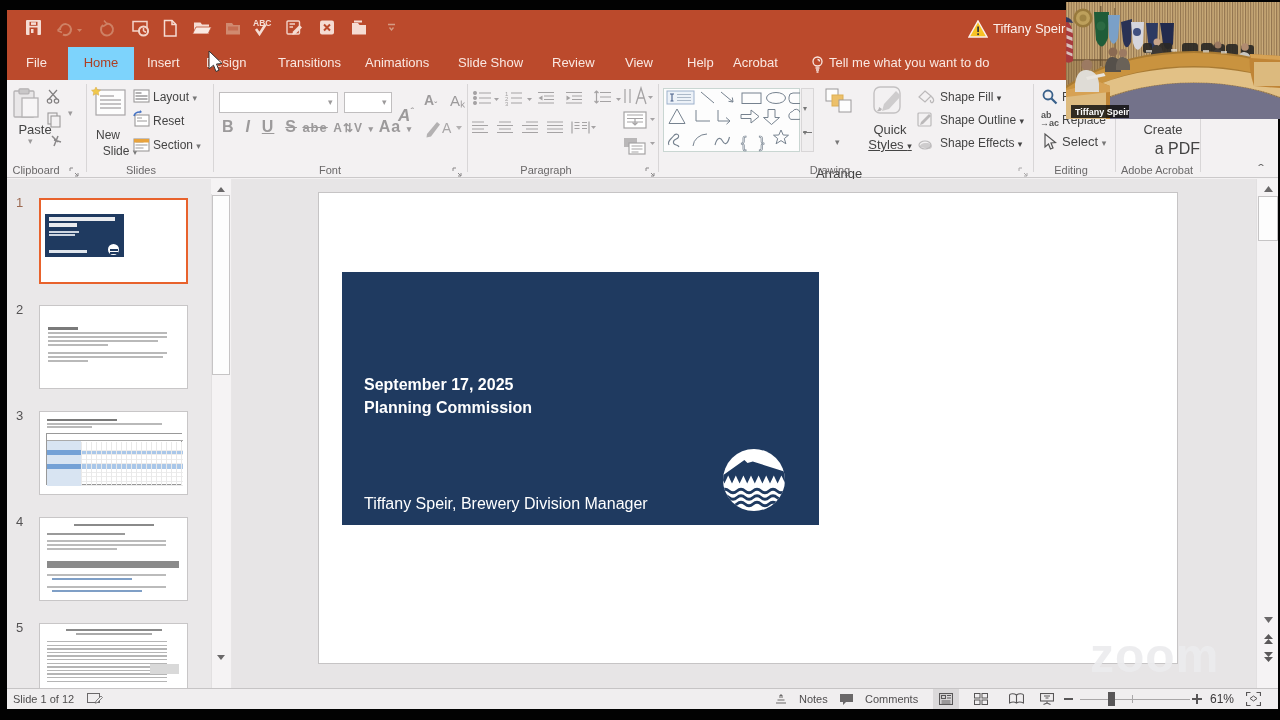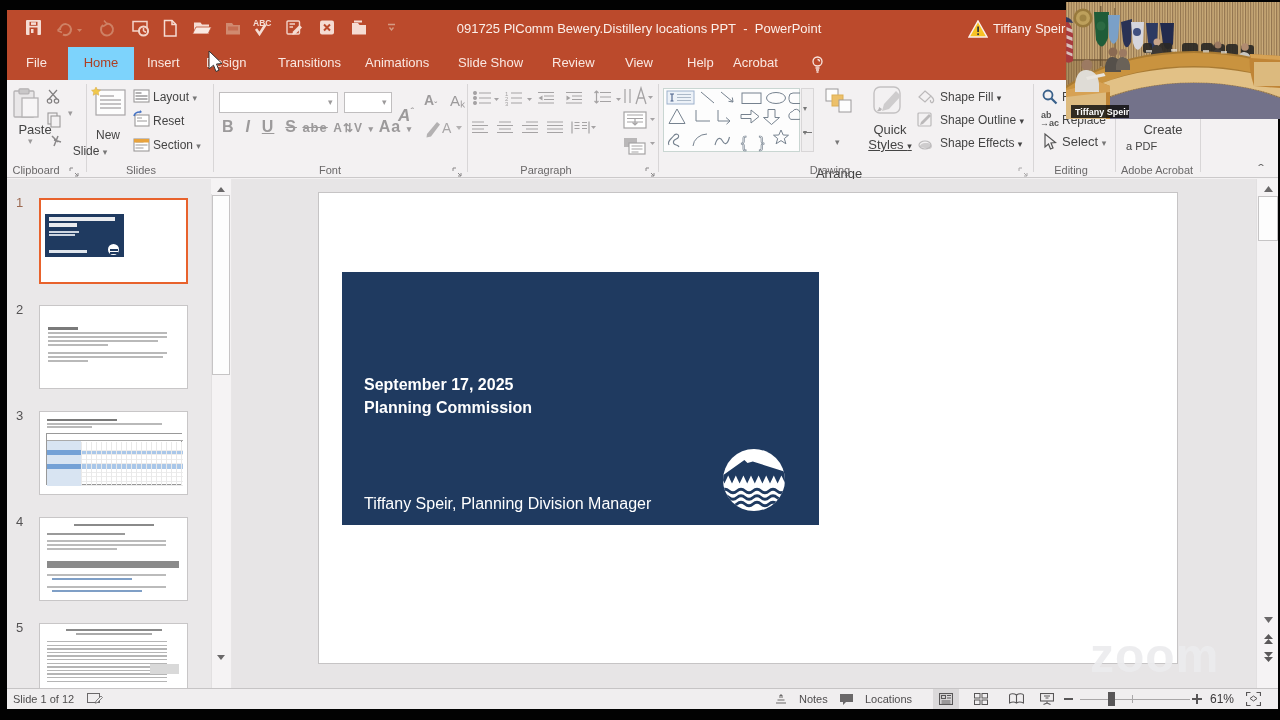--- a/index.html
+++ b/index.html
@@ -77,21 +77,20 @@
       <g>
         <rect x="313" y="2.5" width="14" height="14" rx="2" fill="#F5DCD3"></rect>
         <path d="M317 6.5 l6 6 M323 6.5 l-6 6" stroke="#BB4A2C" stroke-width="2"></path>
       </g>
       <g fill="#F5DCD3">
         <path d="M345 5 l6 0 1.5 2 6.5 0 0 9.5 -14 0 z"></path>
         <rect x="347" y="2.5" width="8" height="2"></rect>
       </g>
       <path d="M381 6.5 h7 M382.5 9.5 l2 2.5 2 -2.5" stroke="#D59B84" stroke-width="1.3" fill="none"></path>
     </svg>
-    <div class="abs" style="left:104px;top:0;width:1056px;height:37px;text-align:center;line-height:37px;font-size:13px;color:#FBEFEA;">091725 PlComm Bewery.Distillery locations PPT&nbsp;&nbsp;-&nbsp;&nbsp;PowerPoint</div>
     <svg class="abs" style="left:961px;top:10px" width="20" height="18" viewBox="0 0 20 18">
       <path d="M10 1 L19 17 L1 17 Z" fill="#F7C325" stroke="#FBEFEA" stroke-width="1.5"></path>
       <rect x="9.2" y="6.5" width="1.8" height="5.5" fill="#3a3a3a"></rect>
       <rect x="9.2" y="13.3" width="1.8" height="1.8" fill="#3a3a3a"></rect>
     </svg>
     <div class="abs" style="left:986px;top:0;height:37px;line-height:37px;font-size:13px;color:#FBEFEA;">Tiffany Speir</div>
   </div>
   <div id="tabrow">
     <div class="tab" style="left:19px;">File</div>
     <div id="hometab">Home</div>
@@ -104,20 +103,21 @@
     <div class="tab" style="left:618px;">View</div>
     <div class="tab" style="left:680px;">Help</div>
     <div class="tab" style="left:726px;">Acrobat</div>
     <svg class="abs" style="left:803px;top:8px" width="15" height="19" viewBox="0 0 15 19">
       <g stroke="#FAE8E2" stroke-width="1.3" fill="none">
         <circle cx="7.5" cy="6.5" r="4.5"></circle>
         <path d="M5.5 13 h4 M6 15 h3 M6.5 17 h2"></path>
         <path d="M7.5 4.5 a2 2 0 0 1 2 2"></path>
       </g>
     </svg>
+    <div class="tab" style="left:822px;">Tell me what you want to do</div>
     <svg class="abs" style="left:200px;top:3px" width="17" height="26" viewBox="0 0 17 26">
       <path d="M2 1 L2 19 L6.5 15.2 L9 21.5 L12 20.2 L9.5 14 L15 13.5 Z" fill="#fff" stroke="#333" stroke-width="1"></path>
     </svg>
   </div>
   <div id="ribbon">
 
     <svg class="abs" style="left:10px;top:8px" width="34" height="30" viewBox="0 0 34 30">
       <g stroke="#B5B3B4" stroke-width="1.3" fill="#E9E7E8">
         <rect x="4" y="3" width="20" height="26" rx="1"></rect>
         <rect x="9" y="0.8" width="10" height="5" rx="1" fill="#C9C7C8"></rect>
@@ -146,21 +146,21 @@
         </g>
       </svg>
     <div class="gsep" style="left:86px;"></div>
 
     <svg class="abs" style="left:91px;top:6px" width="36" height="32" viewBox="0 0 36 32">
       <rect x="5" y="4" width="29" height="25" fill="#FDFDFD" stroke="#A8A6A7" stroke-width="1.2"></rect>
       <path d="M9 10 h14 M9 14 h21 M9 18 h21 M9 22 h21" stroke="#C5C3C4" stroke-width="1.8"></path>
       <path d="M5 1 l1.4 2.8 3.1 0.4 -2.2 2.1 0.5 3 -2.8 -1.5 -2.8 1.5 0.5 -3 -2.2 -2.1 3.1 -0.4 z" fill="#F0C84C" stroke="#D8A93C" stroke-width="0.5"></path>
     </svg>
     <div class="abs btntxt" style="left:78px;top:48px;width:60px;text-align:center;">New</div>
-    <div class="abs btntxt" style="left:60px;top:64px;width:60px;text-align:center;">Slide <span style="font-size:9px;color:#777">▾</span></div>
+    <div class="abs btntxt" style="left:90px;top:64px;width:60px;text-align:center;">Slide <span style="font-size:9px;color:#777">▾</span></div>
     <div class="glabel" style="left:81px;">Slides</div>
     <svg class="abs" style="left:133px;top:9px" width="17" height="64" viewBox="0 0 17 64">
       <g stroke="#9b999a" stroke-width="1.1" fill="#fff">
         <rect x="1" y="1" width="15" height="12"></rect>
           <path d="M2.5 4 h6 M2.5 7 h12 M2.5 10 h12" stroke-width="1.3"></path>
       </g>
       <g stroke="#9b999a" stroke-width="1.1" fill="#fff">
         <rect x="2" y="26" width="14" height="11"></rect>
           <path d="M4 29 h5 M4 32 h10" stroke-width="1.2"></path>
         <path d="M1 27 a6 5 0 0 1 6 -4" stroke="#4472C4" stroke-width="1.6" fill="none"></path>
@@ -354,21 +354,21 @@
       </g>
       <path d="M5 46 l0 13 3.5 -3 2 5 2.5 -1 -2 -5 4.5 -0.5 z" fill="none" stroke="#555" stroke-width="1.2"></path>
     </svg>
     <div class="abs btntxt" style="left:1062px;top:10px;">Find</div>
     <div class="abs btntxt" style="left:1062px;top:33px;">Replace</div>
     <div class="abs btntxt" style="left:1062px;top:54px;font-size:13px;">Select <span style="font-size:9px;color:#777">▾</span></div>
     <div class="glabel" style="left:1011px;">Editing</div>
     <div class="gsep" style="left:1115px;"></div>
 
     <div class="abs btntxt" style="left:1126px;top:42px;width:74px;text-align:center;font-size:13px;">Create</div>
-    <div class="abs btntxt" style="left:1126px;top:60px;width:74px;text-align:left;font-size:11px;">a PDF</div>
+    <div class="abs btntxt" style="left:1126px;top:60px;width:74px;text-align:right;font-size:16px;">a PDF</div>
     <div class="glabel" style="left:1097px;">Adobe Acrobat</div>
     <div class="gsep" style="left:1200px;"></div>
     <div class="abs" style="left:1259px;top:83px;font-size:12px;color:#666;transform:scaleX(1.4);">ˆ</div>
   </div>
   <div id="content">
     <div id="thumbpanel">
       <div class="tnum" style="top:16px;color:#9c6a52;">1</div>
       <div class="thumb" style="top:19px;height:86px;border:2px solid #E8622C;">
         <div class="abs" style="left:4px;top:14px;width:79px;height:43px;background:#1F3A60;">
           <div class="abs" style="left:4px;top:3px;width:66px;height:4px;background:#fff;opacity:.9"></div>
@@ -436,21 +436,21 @@
       <div class="abs" style="left:204px;top:468px;width:20px;height:15px;text-align:center;"><svg width="8" height="6" style="margin-top:5px">
             <path d="M0 0 L4 5 L8 0 Z" fill="#6a6869"></path>
           </svg></div>
     </div>
 
     <div id="mainarea" class="abs" style="left:225px;top:0;width:1024px;height:509px;background:#E7E5E6;">
       <div class="abs" style="left:86px;top:13px;width:860px;height:472px;background:#fff;border:1px solid #C6C4C5;"></div>
       <div class="abs" style="left:110px;top:93px;width:477px;height:253px;background:#1F3A60;">
         <div class="abs" style="left:22px;top:104px;font-size:16px;font-weight:bold;color:#fff;">September 17, 2025</div>
         <div class="abs" style="left:22px;top:127px;font-size:16px;font-weight:bold;color:#fff;">Planning Commission</div>
-        <div class="abs" style="left:22px;top:223px;font-size:16px;color:#fff;">Tiffany Speir, Planning Division Manager</div>
+        <div class="abs" style="left:22px;top:223px;font-size:16px;color:#fff;">Tiffany Speir, Brewery Division Manager</div>
         <svg class="abs" style="left:381px;top:177px" width="62" height="62" viewBox="0 0 62 62">
           <defs>
               <clipPath id="logoclip">
                 <circle cx="31" cy="31" r="31"></circle>
               </clipPath>
             </defs>
           <circle cx="31" cy="31" r="31" fill="#fff"></circle>
           <g clip-path="url(#logoclip)">
             <path d="M -4 29 L 21.4 11 L 24.5 14 L 29.8 12.5 L 66 24 L 66.0 26.5 L 62.2 34.5 L 58.4 26.5 L 54.6 34.5 L 50.8 26.5 L 47.0 34.5 L 43.2 26.5 L 39.4 34.5 L 35.6 26.5 L 31.8 34.5 L 28.0 26.5 L 24.2 34.5 L 20.4 26.5 L 16.6 34.5 L 12.8 26.5 L 9.0 34.5 L 5.2 26.5 L 1.4 34.5 L -2.4 26.5 L -6.2 34.5 Z" fill="#1F3A60"></path>
             <g stroke="#1F3A60" stroke-width="2.9" fill="none">
@@ -485,21 +485,21 @@
       <path d="M9 8 l5 -5 1.5 1.5 -5 5 -2.2 0.7 z" fill="#F0EEEF" stroke="#6a6869" stroke-width="0.8"></path>
     </svg>
     <svg class="abs" style="left:767px;top:5px" width="14" height="11" viewBox="0 0 14 11">
         <path d="M2 9 h10 M3.5 6 h7 M5 3 h4" stroke="#6a6869" stroke-width="1.2"></path>
         <path d="M7 0 l2 2 h-4 z" fill="#6a6869"></path>
       </svg>
     <div class="sb" style="left:792px;">Notes</div>
     <svg class="abs" style="left:832px;top:4px" width="15" height="13" viewBox="0 0 15 13">
         <path d="M1 1 h13 v8 h-7 l-3 3 v-3 h-3 z" fill="#6a6869"></path>
       </svg>
-    <div class="sb" style="left:858px;">Locations</div>
+    <div class="sb" style="left:858px;">Comments</div>
     <div class="abs" style="left:926px;top:0;width:26px;height:20px;background:#DBD9DA;"></div>
     <svg class="abs" style="left:932px;top:4px" width="14" height="12" viewBox="0 0 14 12">
         <g fill="none" stroke="#585657" stroke-width="1.1">
           <rect x="0.5" y="0.5" width="13" height="11"></rect>
           <rect x="2.5" y="2.5" width="4" height="3"></rect>
           <path d="M2.5 8 h9 M2.5 10 h9 M8 2.5 h4 M8 5 h4"></path>
         </g>
       </svg>
     <svg class="abs" style="left:967px;top:4px" width="14" height="12" viewBox="0 0 14 12">
         <g fill="none" stroke="#585657" stroke-width="1">

